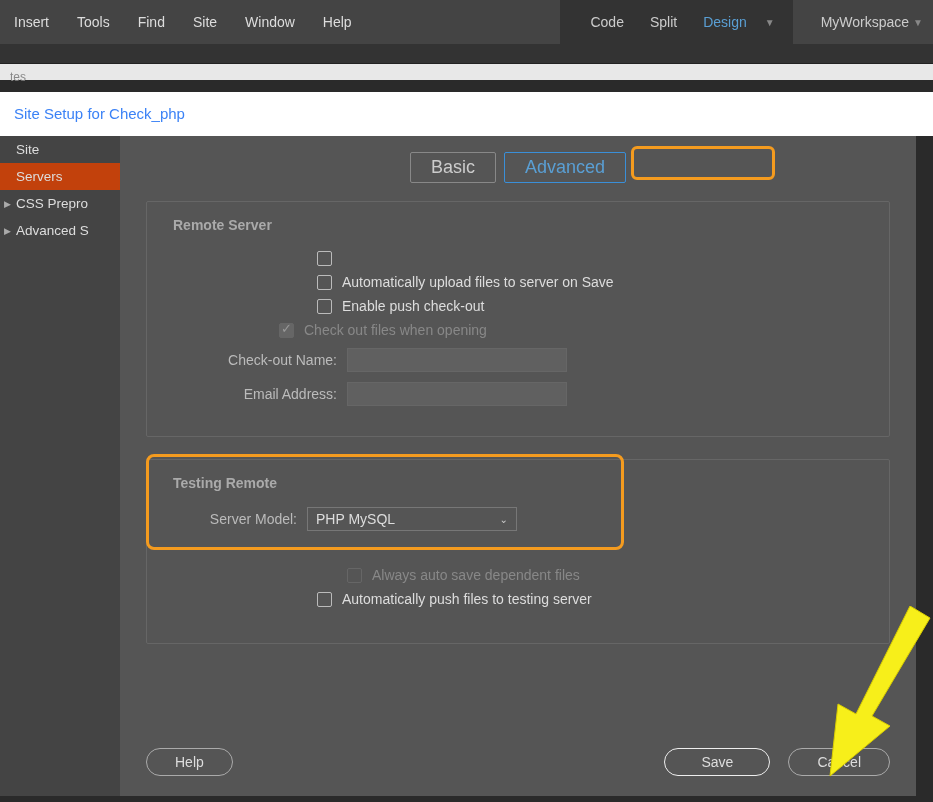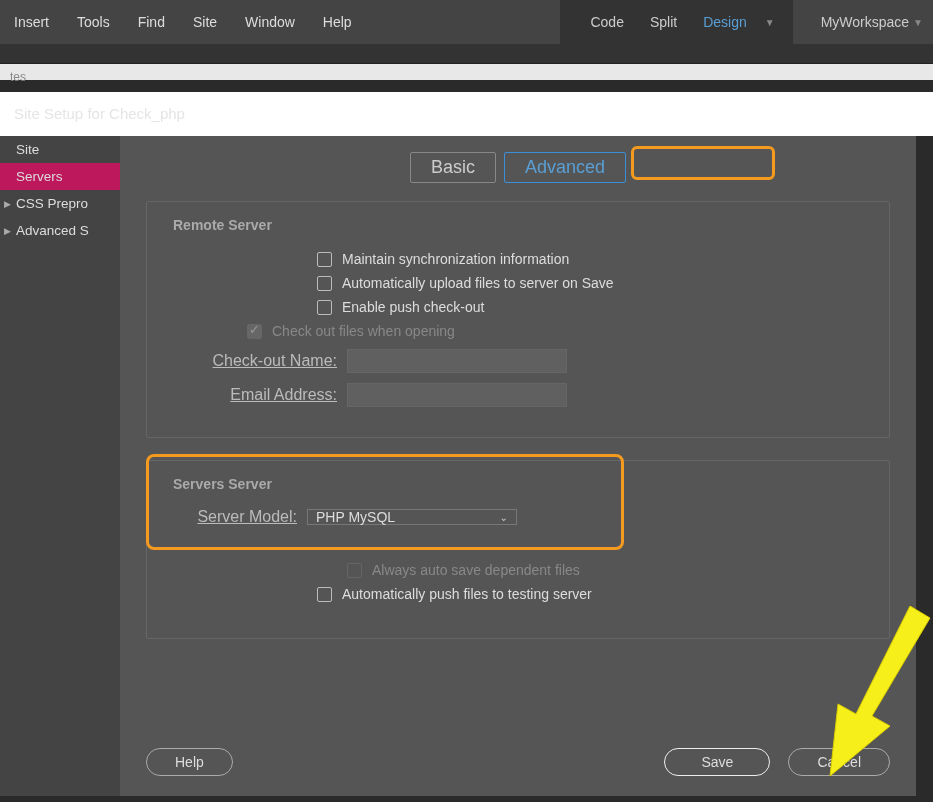--- a/index.html
+++ b/index.html
@@ -10,26 +10,26 @@
 .view-switch { display: flex; align-items: center; gap: 2px; margin-left: auto; background: #333; height: 100%; padding: 0 18px; }
 .view-btn { padding: 4px 12px; color: #ccc; cursor: pointer; font-size: 14px; }
 .view-btn.active { color: #5a9fd4; }
 .chev { font-size: 10px; color: #888; margin-left: 4px; }
 .workspace { margin-left: 18px; color: #ccc; padding: 4px 10px; cursor: pointer; font-size: 14px; display: flex; align-items: center; }
 
 .tab-strip { height: 20px; background: #333; border-bottom: 1px solid #222; color: #888; font-size: 12px; padding: 2px 6px; display:flex; gap:4px;}
 
 .floating-bar { position: absolute; top: 64px; left: 0; right: 0; height: 16px; background: #e8e8e8; color: #888; font-size: 12px; padding: 6px 10px; }
 
-.dialog-title { position: absolute; top: 105px; left: 14px; color: #e5e5e5; font-size: 15px; }
+.dialog-title { position: absolute; top: 105px; left: 14px; color: #3b82f6; font-size: 15px; }
 
 .dialog { position: absolute; top: 136px; left: 0; width: 916px; height: 660px; background: #444; display: flex; }
 .side { width: 120px; background: #444; }
 .side-item { padding: 6px 16px; color: #ddd; cursor: pointer; display: flex; align-items: center; position: relative; font-size: 13.5px; }
-.side-item.sel { background: #be185d; }
+.side-item.sel { background: #c2410c; }
 .side-item .expand { position: absolute; left: 4px; font-size: 9px; color: #aaa; }
 
 .main { flex: 1; background: #555; position: relative; padding: 16px 26px 0 26px; }
 
 .tabs-row { display: flex; justify-content: center; gap: 8px; margin-bottom: 18px; }
 .tabbtn { border: 1px solid #888; background: #555; color: #ccc; padding: 4px 20px; border-radius: 2px; cursor: pointer; font-size: 18px; }
 .tabbtn.active { border: 1px solid #3a8fd8; color: #5a9fd4; background: #555; }
 
 .highlight-1 { position: absolute; top: 10px; left: 511px; width: 144px; height: 34px; border: 3px solid #f49b1f; border-radius: 6px; pointer-events: none; }
 .highlight-2 { position: absolute; top: 318px; left: 26px; width: 478px; height: 96px; border: 3px solid #f49b1f; border-radius: 8px; pointer-events: none; }
@@ -39,24 +39,24 @@
 
 .chk-row { display: flex; align-items: center; margin: 8px 0 8px 150px; gap: 10px; }
 .chk { width: 15px; height: 15px; border: 1.5px solid #bbb; border-radius: 2px; display: inline-block; cursor: pointer; background: #555; }
 .chk.disabled { border-color: #666; }
 .chk-label { color: #ddd; font-size: 14px; }
 .chk-label.disabled { color: #888; }
 .chk.checked-dis { background: #666; position: relative; border-color: #666;}
 .chk.checked-dis:after { content: "✓"; position: absolute; top: -3px; left: 1px; font-size: 13px; color: #999; }
 
 .form-row { display: flex; align-items: center; margin: 10px 0; gap: 10px; }
-.form-label { width: 170px; text-align: right; color: #bbb; font-size: 16px; text-decoration: underline; }
+.form-label { width: 170px; text-align: right; color: #bbb; font-size: 14px; }
 .text-in { width: 220px; height: 24px; background: #606060; border: 1px solid #666; }
 
-.dd { width: 210px; height: 16px; background: #555; border: 1px solid #777; display: flex; align-items: center; justify-content: space-between; padding: 0 8px; color: #ddd; cursor: pointer; font-size: 14px; }
+.dd { width: 210px; height: 24px; background: #555; border: 1px solid #777; display: flex; align-items: center; justify-content: space-between; padding: 0 8px; color: #ddd; cursor: pointer; font-size: 14px; }
 .dd .caret { font-size: 10px; color: #ccc; }
 
 .btn-row { position: absolute; bottom: 20px; left: 26px; right: 26px; display: flex; align-items: center; }
 .pill { border: 1.5px solid #aaa; border-radius: 16px; padding: 5px 28px; color: #ddd; background: transparent; cursor: pointer; font-size: 14px; }
 .pill.save { border-color: #eee; padding: 5px 36px; }
 .spacer { flex: 1; }
 
 .arrow-svg { position: absolute; top: 470px; left: 640px; pointer-events: none; }
 
 .white-bg { position: absolute; top: 92px; left: 0; right: 0; height: 44px; background: #fff; }
@@ -114,46 +114,45 @@
     <div class="tabs-row">
       <div class="tabbtn">Basic</div>
       <div class="tabbtn active">Advanced</div>
     </div>
     <div class="highlight-1"></div>
 
     <div class="fieldset">
       <div class="legend">Remote Server</div>
       <div class="chk-row">
         <span class="chk"></span>
-        <span class="chk-label">Maintain synchronization information</span>
       </div>
       <div class="chk-row">
         <span class="chk"></span>
         <span class="chk-label">Automatically upload files to server on Save</span>
       </div>
       <div class="chk-row">
         <span class="chk"></span>
         <span class="chk-label">Enable push check-out</span>
       </div>
-      <div class="chk-row" style="margin-left:80px;">
+      <div class="chk-row" style="margin-left:112px;">
         <span class="chk checked-dis"></span>
         <span class="chk-label disabled">Check out files when opening</span>
       </div>
       <div class="form-row">
         <span class="form-label">Check-out Name:</span>
         <span class="text-in"></span>
       </div>
       <div class="form-row">
         <span class="form-label">Email Address:</span>
         <span class="text-in"></span>
       </div>
     </div>
 
     <div class="fieldset" style="padding-bottom:28px;">
-      <div class="legend">Servers Server</div>
+      <div class="legend">Testing Remote</div>
       <div class="form-row" style="margin-top:6px; margin-bottom:36px;">
         <span class="form-label" style="width:130px;text-align:right;">Server Model:</span>
         <div class="dd">
           <span>PHP MySQL</span>
           <span class="caret">⌄</span>
         </div>
       </div>
       <div class="chk-row" style="margin-left:180px;">
         <span class="chk disabled"></span>
         <span class="chk-label disabled">Always auto save dependent files</span>

